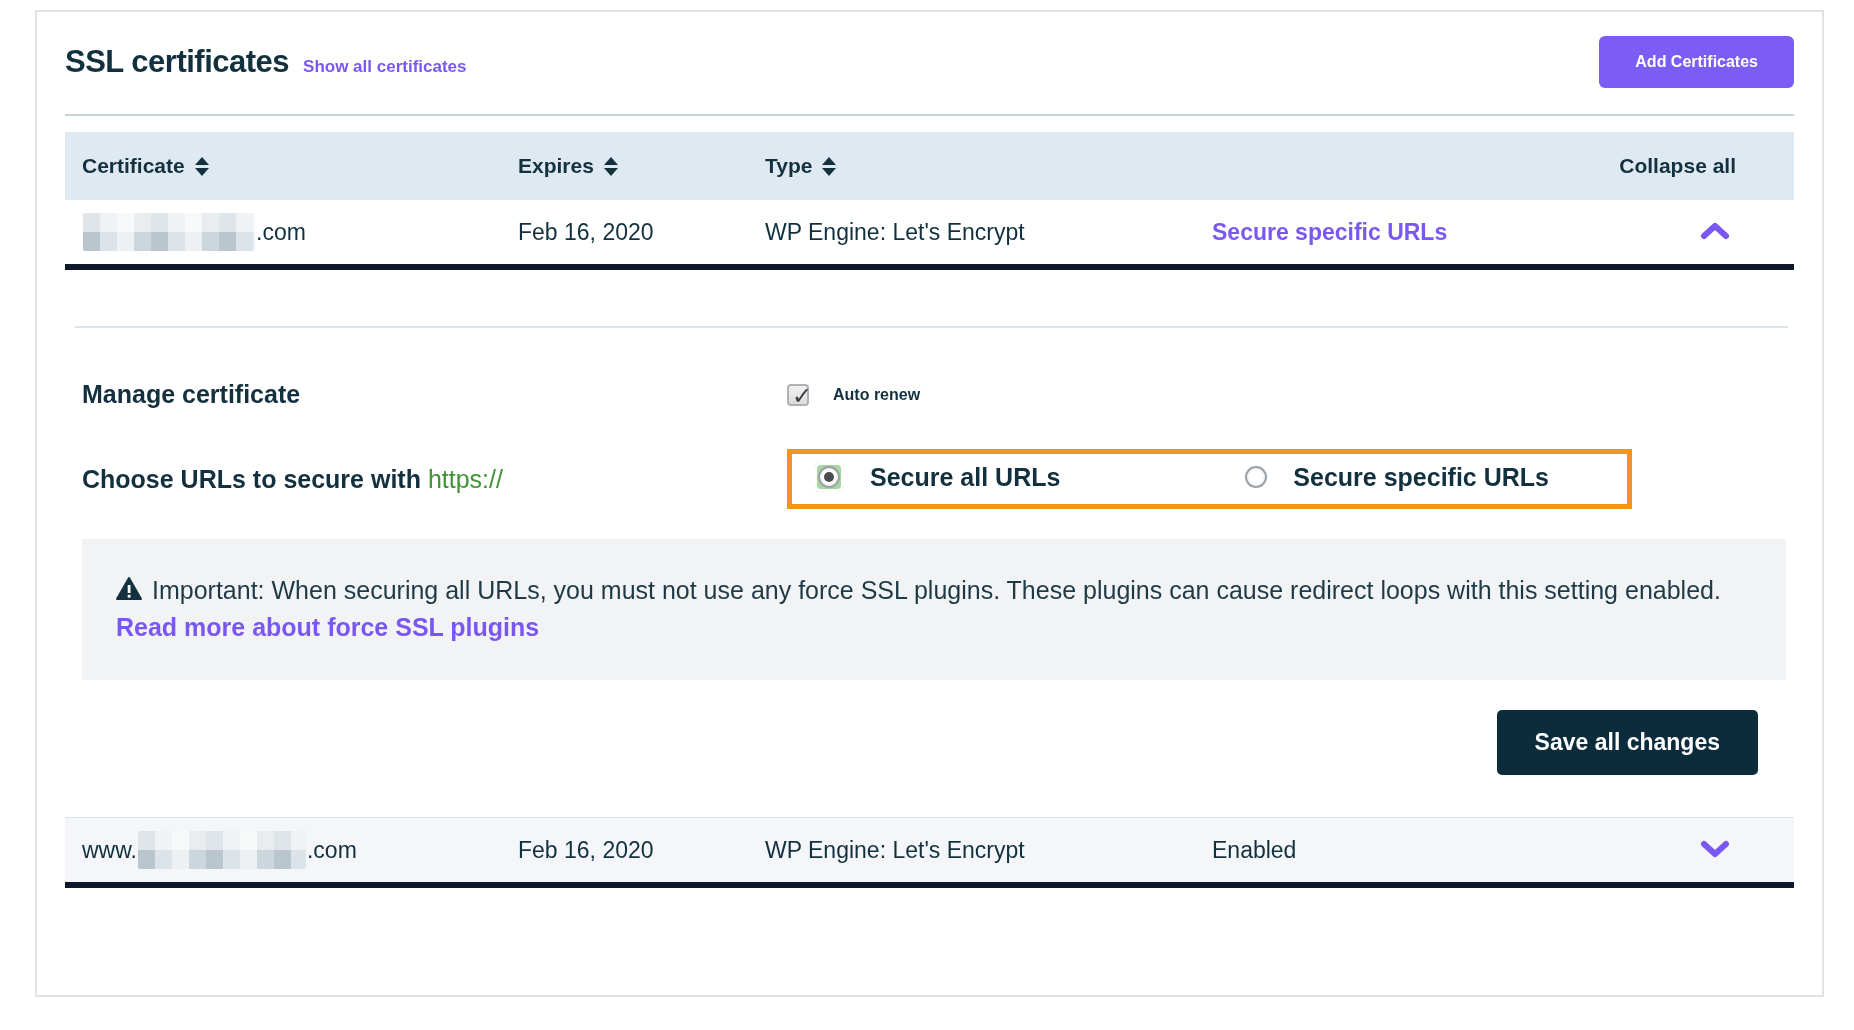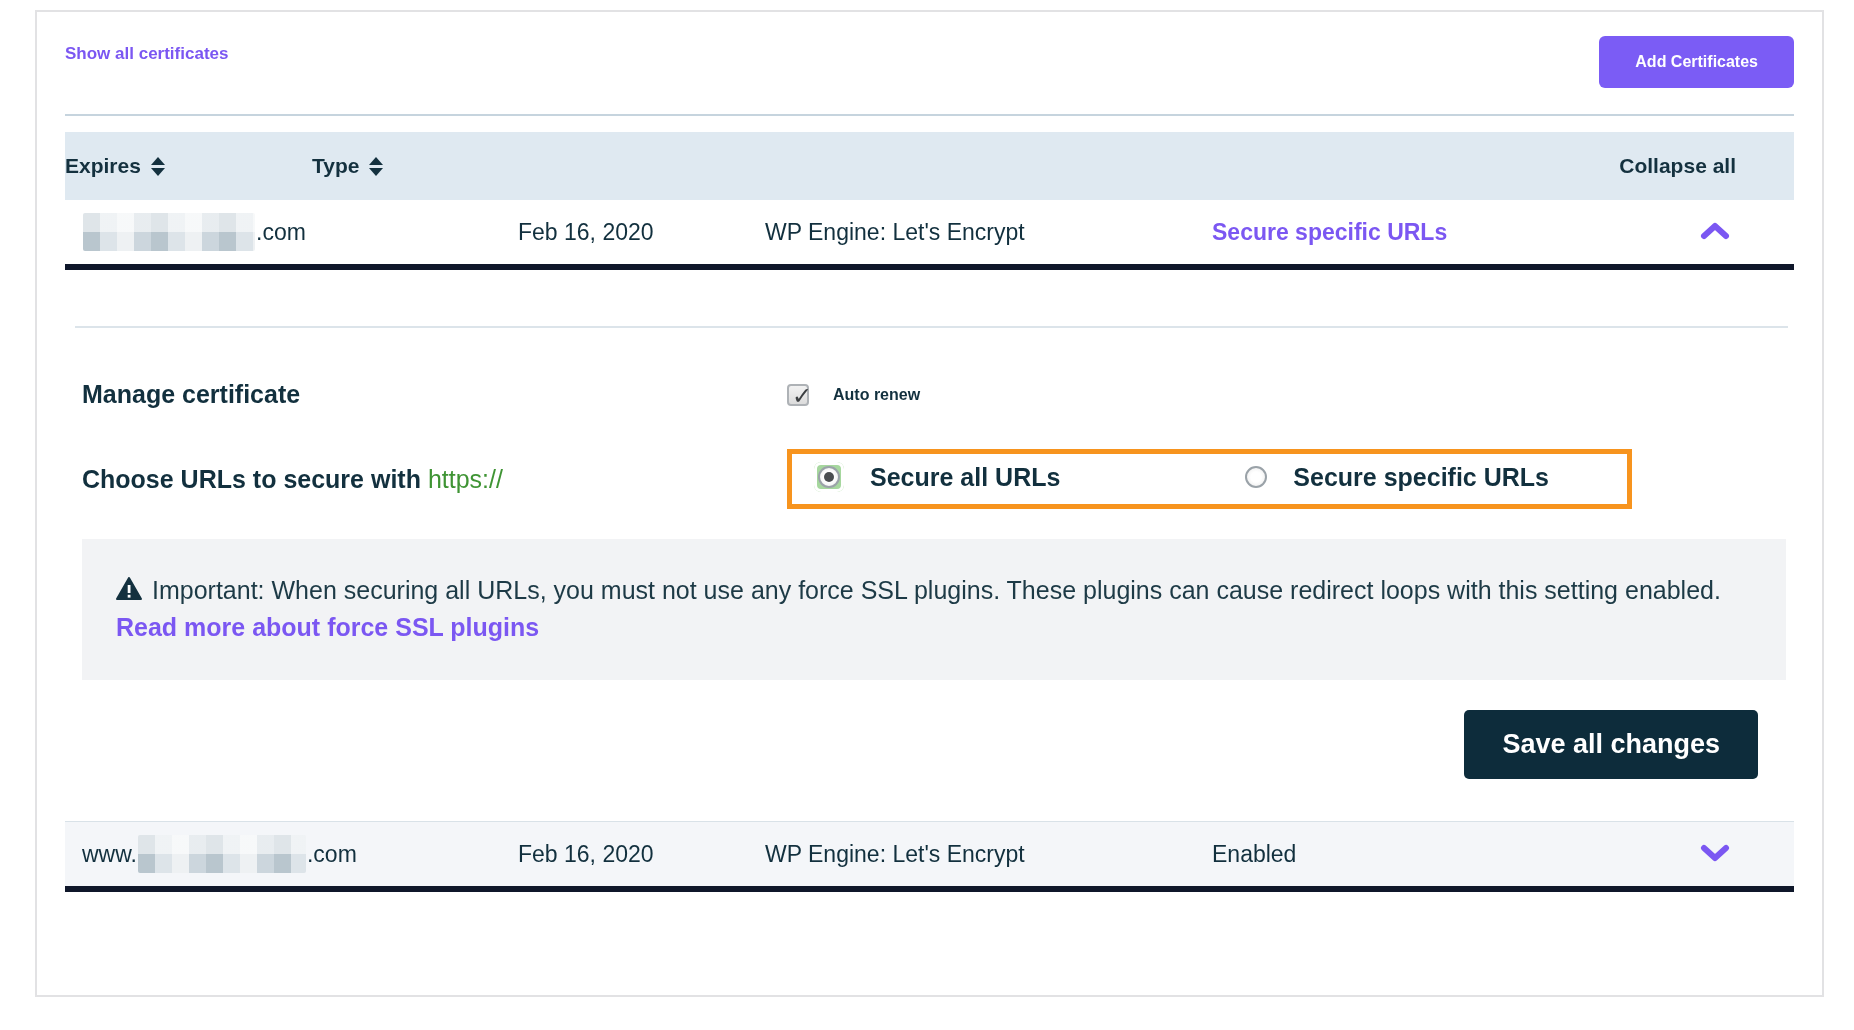--- a/index.html
+++ b/index.html
@@ -91,40 +91,50 @@
 
   .warning-box {
     margin:30px 8px 0 17px; background:#f2f3f5; padding:34px 34px 36px 34px;
     font-size:25px; color:#1d3a46; line-height:1.38;
   }
   .warning-icon { display:inline-block; vertical-align:-2px; margin-right:10px; }
   .warning-link { color:#7b57f2; font-weight:bold; cursor:pointer; }
 
   .save-row { display:flex; justify-content:flex-end; padding-right:36px; margin-top:30px; }
   .btn-save {
-    background:#0d2c3b; color:#fff; font-size:27px; font-weight:bold;
+    background:#0d2c3b; color:#fff; font-size:23px; font-weight:bold;
     border:none; border-radius:5px; padding:19px 38px; cursor:pointer; font-family:inherit;
   }
 </style>
 </head>
 <body>
 
 <div class="card">
 
   <div class="page-header">
     <div class="title-wrap">
+      <span class="page-title">SSL certificates</span>
       <a class="show-all">Show all certificates</a>
     </div>
     <button class="btn-add">Add Certificates</button>
   </div>
   <hr class="header-divider">
 
   <div class="table">
 
     <div class="thead">
+      <div class="col-cert">
+        <span class="hcell">
+          <span>Certificate</span>
+          <span class="sort-icon">
+              <i class="tri-up"></i>
+              <i class="tri-down"></i>
+            </span>
+        </span>
+      </div>
       <div class="col-expires">
         <span class="hcell">
           <span>Expires</span>
           <span class="sort-icon">
               <i class="tri-up"></i>
               <i class="tri-down"></i>
             </span>
         </span>
       </div>
       <div class="col-type">

